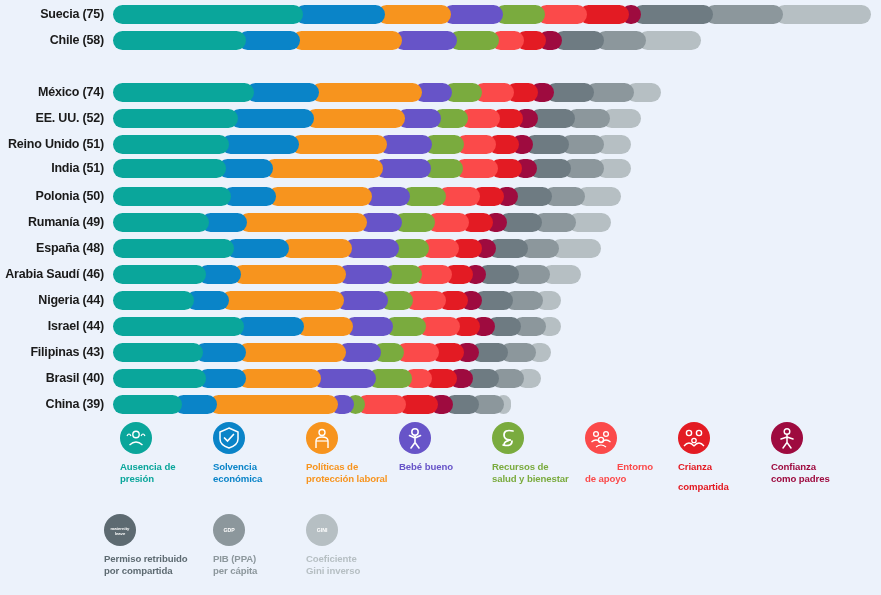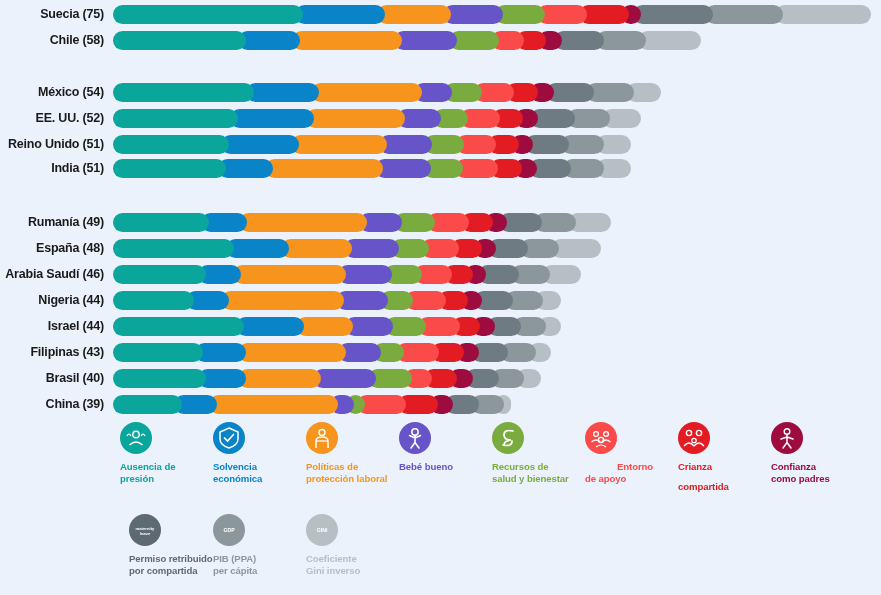--- a/index.html
+++ b/index.html
@@ -80,21 +80,21 @@
           <div class="seg" title="Crianza compartida" style="left: 403px; width: 30px; background: rgb(227, 27, 35); z-index: 5;"></div>
           <div class="seg" title="Entorno de apoyo" style="left: 378px; width: 33px; background: rgb(251, 74, 74); z-index: 6;"></div>
           <div class="seg" title="Recursos de salud y bienestar" style="left: 336px; width: 50px; background: rgb(122, 171, 62); z-index: 7;"></div>
           <div class="seg" title="Bebé bueno" style="left: 281px; width: 63px; background: rgb(103, 84, 200); z-index: 8;"></div>
           <div class="seg" title="Políticas de protección laboral" style="left: 179px; width: 110px; background: rgb(247, 148, 30); z-index: 9;"></div>
           <div class="seg" title="Solvencia económica" style="left: 125px; width: 62px; background: rgb(10, 132, 200); z-index: 10;"></div>
           <div class="seg" title="Ausencia de presión" style="left: 0px; width: 133px; background: rgb(10, 166, 155); z-index: 11;"></div>
         </div>
       </div>
       <div class="bar-row" style="top: 79px;">
-        <div class="row-label">México (54)</div>
+        <div class="row-label">México (74)</div>
         <div class="track">
           <div class="seg" title="Coeficiente Gini inverso" style="left: 513px; width: 35px; background: rgb(182, 191, 195); z-index: 1;"></div>
           <div class="seg" title="PIB (PPA) per cápita" style="left: 473px; width: 48px; background: rgb(140, 151, 156); z-index: 2;"></div>
           <div class="seg" title="Permiso retribuido por maternidad" style="left: 433px; width: 48px; background: rgb(110, 123, 130); z-index: 3;"></div>
           <div class="seg" title="Confianza como padres" style="left: 417px; width: 24px; background: rgb(158, 11, 63); z-index: 4;"></div>
           <div class="seg" title="Crianza compartida" style="left: 393px; width: 32px; background: rgb(227, 27, 35); z-index: 5;"></div>
           <div class="seg" title="Entorno de apoyo" style="left: 361px; width: 40px; background: rgb(251, 74, 74); z-index: 6;"></div>
           <div class="seg" title="Recursos de salud y bienestar" style="left: 331px; width: 38px; background: rgb(122, 171, 62); z-index: 7;"></div>
           <div class="seg" title="Bebé bueno" style="left: 301px; width: 38px; background: rgb(103, 84, 200); z-index: 8;"></div>
           <div class="seg" title="Políticas de protección laboral" style="left: 198px; width: 111px; background: rgb(247, 148, 30); z-index: 9;"></div>
@@ -143,20 +143,36 @@
           <div class="seg" title="Confianza como padres" style="left: 401px; width: 23px; background: rgb(158, 11, 63); z-index: 4;"></div>
           <div class="seg" title="Crianza compartida" style="left: 377px; width: 32px; background: rgb(227, 27, 35); z-index: 5;"></div>
           <div class="seg" title="Entorno de apoyo" style="left: 342px; width: 43px; background: rgb(251, 74, 74); z-index: 6;"></div>
           <div class="seg" title="Recursos de salud y bienestar" style="left: 310px; width: 40px; background: rgb(122, 171, 62); z-index: 7;"></div>
           <div class="seg" title="Bebé bueno" style="left: 262px; width: 56px; background: rgb(103, 84, 200); z-index: 8;"></div>
           <div class="seg" title="Políticas de protección laboral" style="left: 152px; width: 118px; background: rgb(247, 148, 30); z-index: 9;"></div>
           <div class="seg" title="Solvencia económica" style="left: 105px; width: 55px; background: rgb(10, 132, 200); z-index: 10;"></div>
           <div class="seg" title="Ausencia de presión" style="left: 0px; width: 113px; background: rgb(10, 166, 155); z-index: 11;"></div>
         </div>
       </div>
+      <div class="bar-row" style="top: 183px;">
+        <div class="row-label">Polonia (50)</div>
+        <div class="track">
+          <div class="seg" title="Coeficiente Gini inverso" style="left: 464px; width: 44px; background: rgb(182, 191, 195); z-index: 1;"></div>
+          <div class="seg" title="PIB (PPA) per cápita" style="left: 431px; width: 41px; background: rgb(140, 151, 156); z-index: 2;"></div>
+          <div class="seg" title="Permiso retribuido por maternidad" style="left: 397px; width: 42px; background: rgb(110, 123, 130); z-index: 3;"></div>
+          <div class="seg" title="Confianza como padres" style="left: 383px; width: 22px; background: rgb(158, 11, 63); z-index: 4;"></div>
+          <div class="seg" title="Crianza compartida" style="left: 359px; width: 32px; background: rgb(227, 27, 35); z-index: 5;"></div>
+          <div class="seg" title="Entorno de apoyo" style="left: 325px; width: 42px; background: rgb(251, 74, 74); z-index: 6;"></div>
+          <div class="seg" title="Recursos de salud y bienestar" style="left: 289px; width: 44px; background: rgb(122, 171, 62); z-index: 7;"></div>
+          <div class="seg" title="Bebé bueno" style="left: 251px; width: 46px; background: rgb(103, 84, 200); z-index: 8;"></div>
+          <div class="seg" title="Políticas de protección laboral" style="left: 155px; width: 104px; background: rgb(247, 148, 30); z-index: 9;"></div>
+          <div class="seg" title="Solvencia económica" style="left: 110px; width: 53px; background: rgb(10, 132, 200); z-index: 10;"></div>
+          <div class="seg" title="Ausencia de presión" style="left: 0px; width: 118px; background: rgb(10, 166, 155); z-index: 11;"></div>
+        </div>
+      </div>
       <div class="bar-row" style="top: 209px;">
         <div class="row-label">Rumanía (49)</div>
         <div class="track">
           <div class="seg" title="Coeficiente Gini inverso" style="left: 455px; width: 43px; background: rgb(182, 191, 195); z-index: 1;"></div>
           <div class="seg" title="PIB (PPA) per cápita" style="left: 421px; width: 42px; background: rgb(140, 151, 156); z-index: 2;"></div>
           <div class="seg" title="Permiso retribuido por maternidad" style="left: 386px; width: 43px; background: rgb(110, 123, 130); z-index: 3;"></div>
           <div class="seg" title="Confianza como padres" style="left: 372px; width: 22px; background: rgb(158, 11, 63); z-index: 4;"></div>
           <div class="seg" title="Crianza compartida" style="left: 348px; width: 32px; background: rgb(227, 27, 35); z-index: 5;"></div>
           <div class="seg" title="Entorno de apoyo" style="left: 314px; width: 42px; background: rgb(251, 74, 74); z-index: 6;"></div>
           <div class="seg" title="Recursos de salud y bienestar" style="left: 281px; width: 41px; background: rgb(122, 171, 62); z-index: 7;"></div>
@@ -371,21 +387,21 @@
               <circle cx="16" cy="16" r="16" fill="#9e0b3f"></circle>
               <circle cx="16" cy="9.5" r="2.8" fill="none" stroke="#ffffff" stroke-width="1.4"></circle>
               <path d="M16 12.5 v8 M16 15 l-6 2 M16 15 l6 2 M16 20.5 l-4 5.5 M16 20.5 l4 5.5" fill="none" stroke="#ffffff" stroke-width="1.5" stroke-linecap="round"></path>
             </svg>
           </div>
           <div class="legend-label" style="color: rgb(158, 11, 63);">Confianza</div>
           <div class="legend-label" style="color: rgb(158, 11, 63);">como padres</div>
         </div>
       </div>
     <div class="legend-row" id="legend-row-2" style="top:96px;height:80px;">
-        <div class="legend-item" style="left: 129px;">
+        <div class="legend-item" style="left: 104px;">
           <div class="legend-icon">
             <svg width="32" height="32" viewBox="0 0 32 32">
               <circle cx="16" cy="16" r="16" fill="#5d6a71"></circle>
               <text class="icon-mini-text" x="16" y="15.6" text-anchor="middle" style="font-size:4.2px">maternity</text>
               <text class="icon-mini-text" x="16" y="20.8" text-anchor="middle" style="font-size:4.2px">leave</text>
             </svg>
           </div>
           <div class="legend-label" style="color: rgb(93, 106, 113);">Permiso retribuido</div>
           <div class="legend-label" style="color: rgb(93, 106, 113);">por compartida</div>
         </div>

